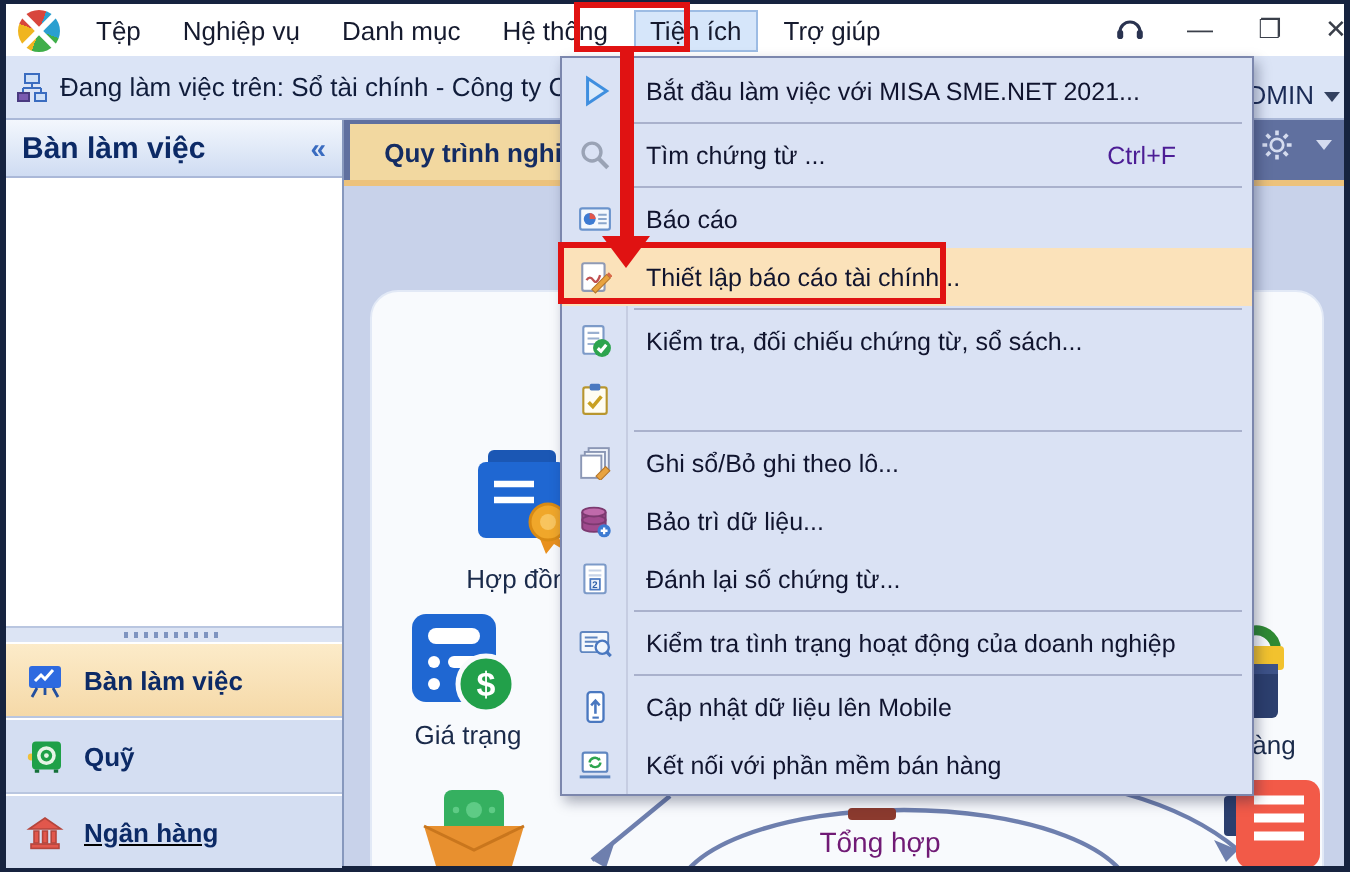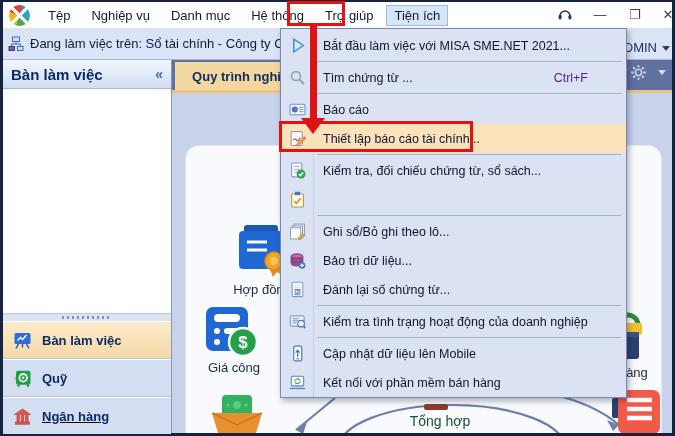--- a/index.html
+++ b/index.html
@@ -54,21 +54,21 @@
   #tabbar { position:absolute; left:172px; top:60px; width:500px; height:30px; background:#60709f; }
   #active-tab { position:absolute; left:3px; top:2px; width:157px; height:28px; background:#f2d8a0;
     font-size:13px; font-weight:bold; color:#142c63; display:flex; align-items:center; justify-content:center; }
   #tab-underline { position:absolute; left:172px; top:90px; width:500px; height:3px; background:#ecc27c; }
   #gear-zone { position:absolute; right:6px; top:4px; display:flex; align-items:center; gap:6px; }
   
   #content { position:absolute; left:172px; top:93px; width:500px; height:340px; background:#c8d2ea; overflow:hidden; }
   #panel { position:absolute; left:13px; top:52px; width:477px; height:300px; background:#f8fafd;
     border:1px solid #e2e9f6; border-radius:14px 14px 0 0; }
   .diag-label { position:absolute; font-size:13px; color:#1a2a4a; text-align:center; white-space:nowrap; }
-  #summary-label { font-size:14px; color:#14532d; }
+  #summary-label { font-size:14px; color:#701a75; }
   .diag-icon { position:absolute; }
   #flow-arrows { position:absolute; left:0; top:0; width:500px; height:340px; pointer-events:none; }
   
   #util-menu { position:absolute; left:280px; top:28px; width:347px; height:370px;
     background:#dae2f4; border:1px solid #7c87ad; box-shadow:2px 3px 6px rgba(20,30,60,.35);
     padding-top:2px; z-index:5; }
   #util-menu::before { content:""; position:absolute; left:32px; top:0; bottom:0; width:1px; background:#c6cde2; }
   .menu-row { position:relative; height:29px; display:flex; align-items:center; padding-left:42px; font-size:12.5px; color:#10142e; cursor:pointer; }
   .menu-row.highlight { background:#fbe2ba; }
   .menu-row .micon { position:absolute; left:8px; top:6px; width:17px; height:17px; }
@@ -87,22 +87,22 @@
 <body>
 
 <div id="window">
 
   <div id="titlebar">
     <div id="logo"></div>
     <span class="mb-item">Tệp</span>
     <span class="mb-item">Nghiệp vụ</span>
     <span class="mb-item">Danh mục</span>
     <span class="mb-item">Hệ thống</span>
+    <span class="mb-item active">Tiện ích</span>
     <span class="mb-item">Trợ giúp</span>
-    <span class="mb-item active">Tiện ích</span>
 
     <div id="searchbox">
       <input type="text" placeholder="Nhập tính nă" style="">
       <svg width="14" height="14" viewBox="0 0 16 16">
         <circle cx="6.5" cy="6.5" r="4.3" fill="none" stroke="#6b7590" stroke-width="1.5"></circle>
         <path d="M9.8 9.8 L14 14" stroke="#6b7590" stroke-width="1.8"></path>
       </svg>
     </div>
 
     <svg width="18" height="18" viewBox="0 0 18 18" style="position:absolute;left:553px;top:4px;">
@@ -203,21 +203,21 @@
 
     <svg class="diag-icon" style="left:32px;top:212px;" width="56" height="54" viewBox="0 0 56 54">
       <rect x="2" y="2" width="42" height="44" rx="7" fill="#1f67d2"></rect>
       <rect x="10" y="9" width="26" height="8" rx="4" fill="#fff"></rect>
       <circle cx="13" cy="26" r="3" fill="#fff"></circle>
       <circle cx="13" cy="37" r="3" fill="#fff"></circle>
       <rect x="20" y="23" width="16" height="6" rx="3" fill="#fff"></rect>
       <circle cx="39" cy="37" r="14" fill="#22a04a" stroke="#f8fafd" stroke-width="2.5"></circle>
       <text x="39" y="43" font-size="17" font-weight="bold" fill="#fff" text-anchor="middle" font-family="Liberation Sans,sans-serif">$</text>
     </svg>
-    <div class="diag-label" style="left:26px;top:267px;width:72px;">Giá công</div>
+    <div class="diag-label" style="left:26px;top:267px;width:72px;">Giá trạng</div>
 
     <svg class="diag-icon" style="left:38px;top:302px;" width="54" height="40" viewBox="0 0 54 40">
       <rect x="12" y="0" width="30" height="24" rx="4" fill="#35b060"></rect>
       <circle cx="27" cy="10" r="4" fill="#5ecb85"></circle>
       <circle cx="18" cy="10" r="1.6" fill="#5ecb85"></circle>
         <circle cx="36" cy="10" r="1.6" fill="#5ecb85"></circle>
       <path d="M2 18 h50 l-6 20 H8 Z" fill="#e8902f"></path>
       <path d="M2 18 l25 12 25 -12" fill="none" stroke="#c9761d" stroke-width="1.5"></path>
     </svg>
 

